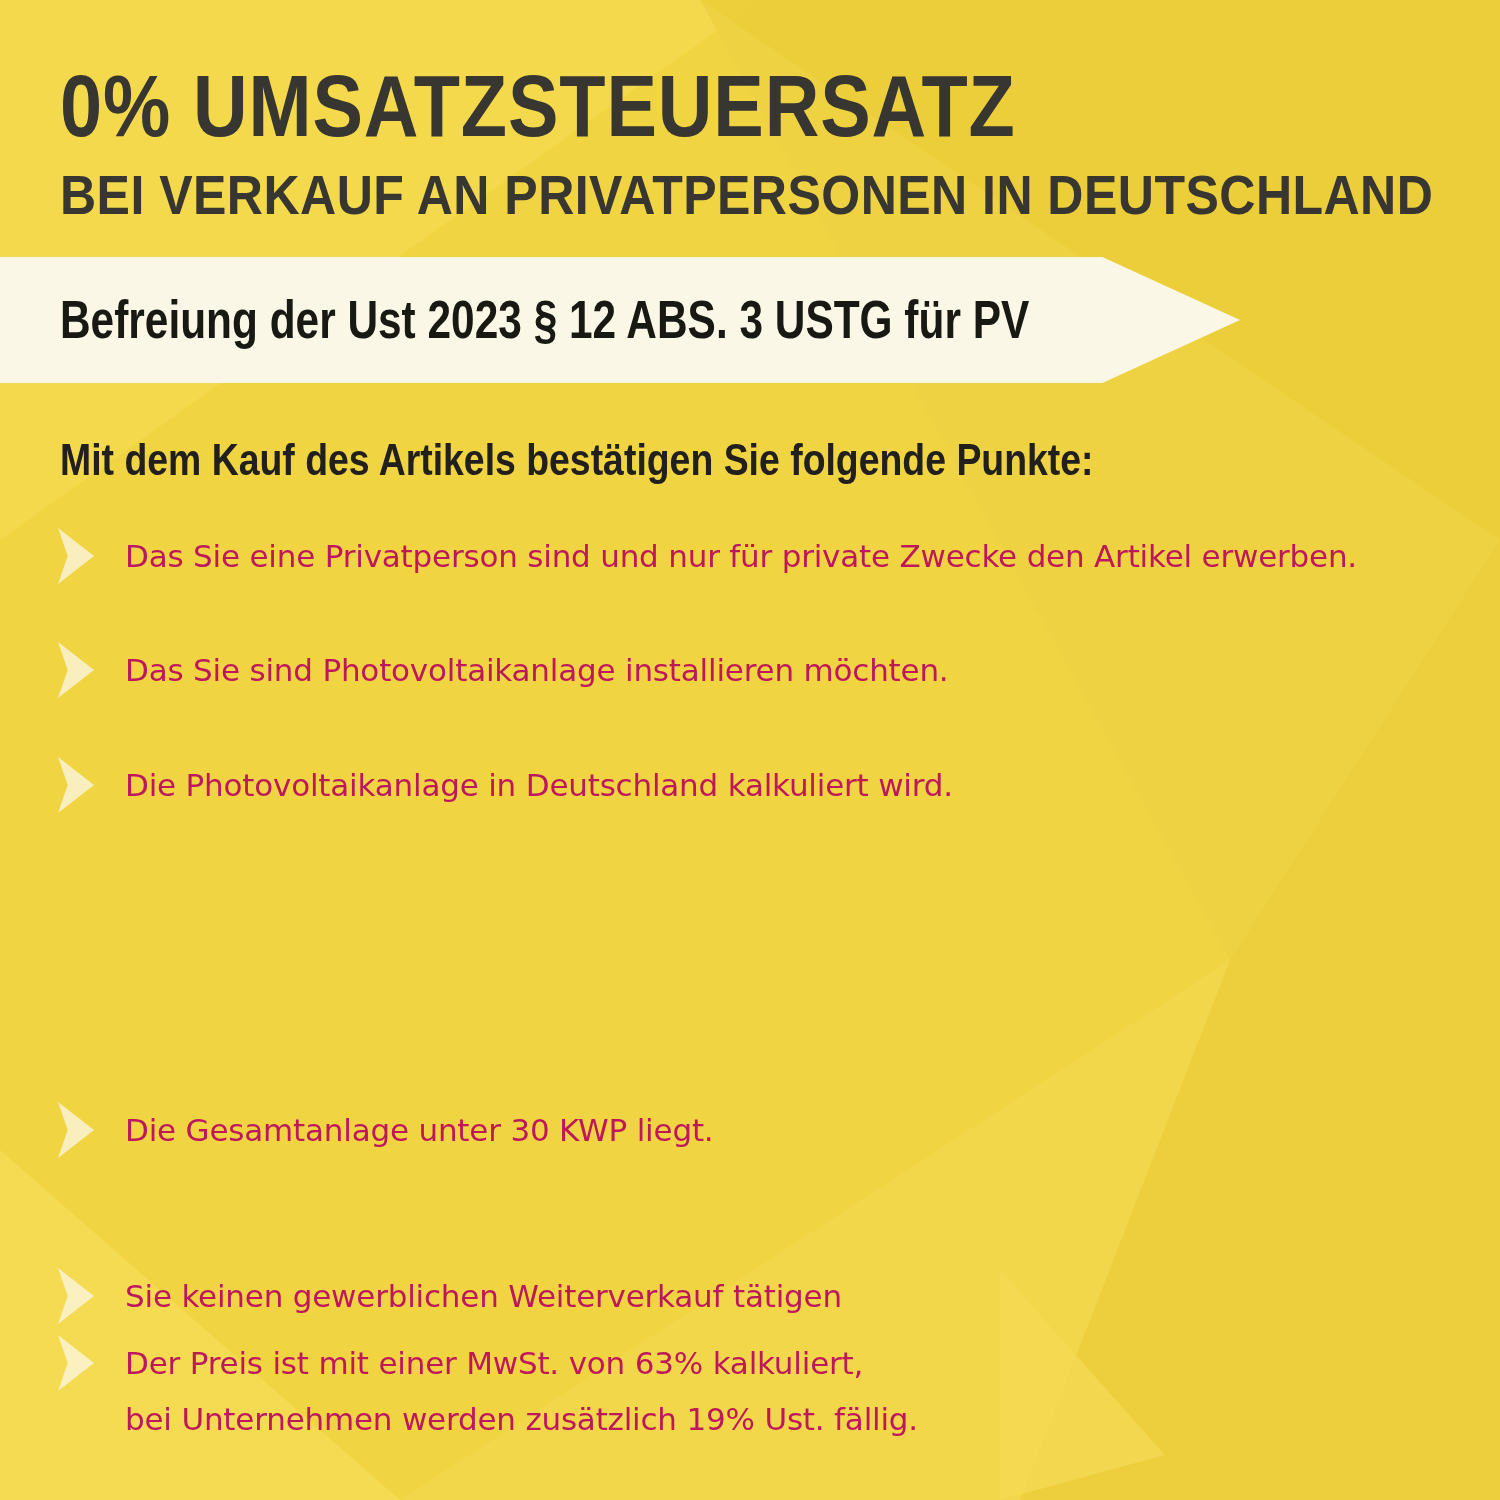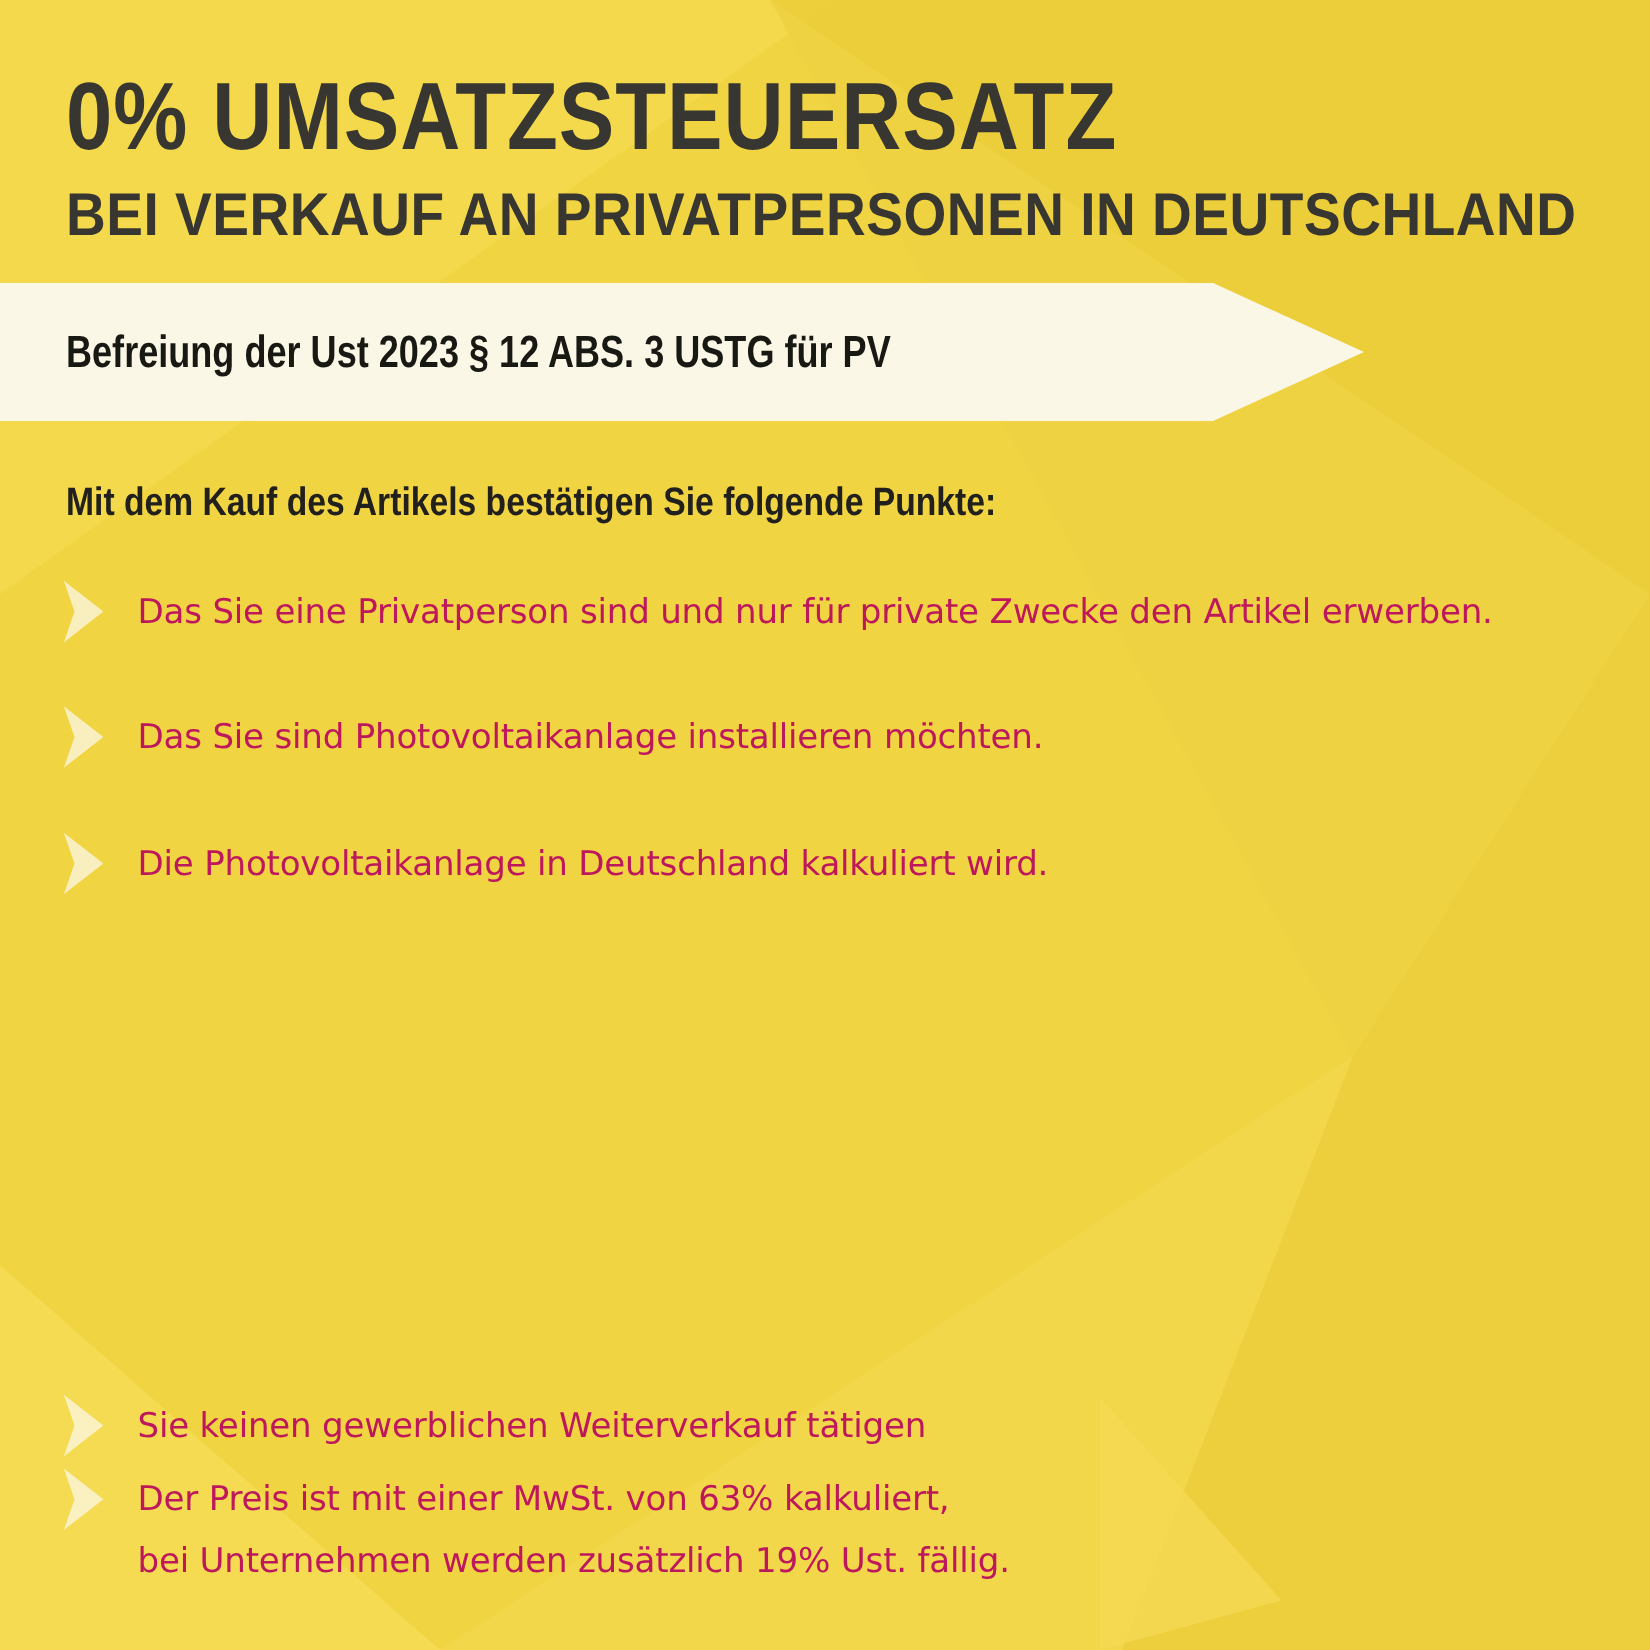--- a/index.html
+++ b/index.html
@@ -32,28 +32,28 @@
 
   .banner{
     position:absolute;left:0;top:257px;
     width:1240px;height:126px;
     background:#FAF7E7;
     clip-path:polygon(0 0, 88.9% 0, 100% 50%, 88.9% 100%, 0 100%);
   }
   .banner-text{
     position:absolute;left:60px;top:0;height:126px;line-height:126px;
     font-family:"Liberation Sans",sans-serif;
-    font-weight:bold;font-size:41px;color:#191914;
+    font-weight:bold;font-size:53px;color:#191914;
   }
   .banner-text .condensed{transform:scaleX(0.80);}
 
   .intro{
     position:absolute;left:60px;top:438px;
     font-family:"Liberation Sans",sans-serif;
-    font-weight:bold;font-size:36px;line-height:1;
+    font-weight:bold;font-size:44px;line-height:1;
     color:#21201c;
   }
   .intro .condensed{transform:scaleX(0.85);}
 
   .bullet{
     position:absolute;left:58px;
     display:flex;align-items:flex-start;
   }
   .chev{
     flex:0 0 auto;
@@ -112,20 +112,24 @@
     <span class="chev"></span>
     <div class="btext">Das Sie sind Photovoltaikanlage installieren möchten.</div>
   </div>
 
   <div class="bullet" style="top:757px">
     <span class="chev"></span>
     <div class="btext">Die Photovoltaikanlage in Deutschland kalkuliert wird.</div>
   </div>
 
 
+  <div class="bullet" style="top:1102px">
+    <span class="chev"></span>
+    <div class="btext">Die Gesamtanlage unter 30 KWP liegt.</div>
+  </div>
 
   <div class="bullet" style="top:1268px">
     <span class="chev"></span>
     <div class="btext">Sie keinen gewerblichen Weiterverkauf tätigen</div>
   </div>
 
   <div class="bullet" style="top:1335px">
     <span class="chev"></span>
     <div class="btext">Der Preis ist mit einer MwSt. von 63% kalkuliert,
 bei Unternehmen werden zusätzlich 19% Ust. fällig.</div>

